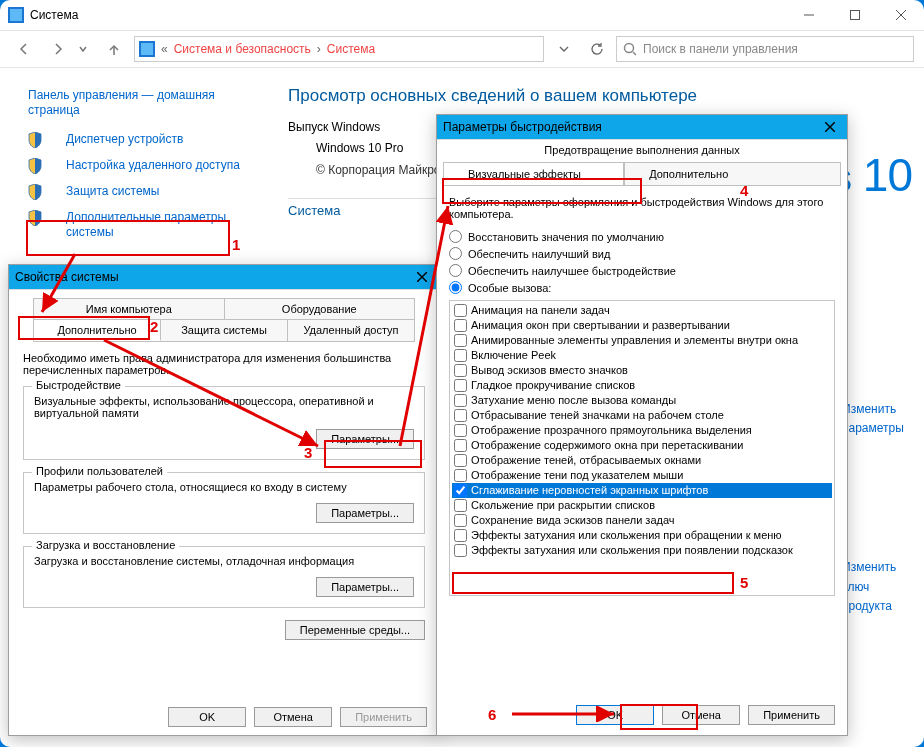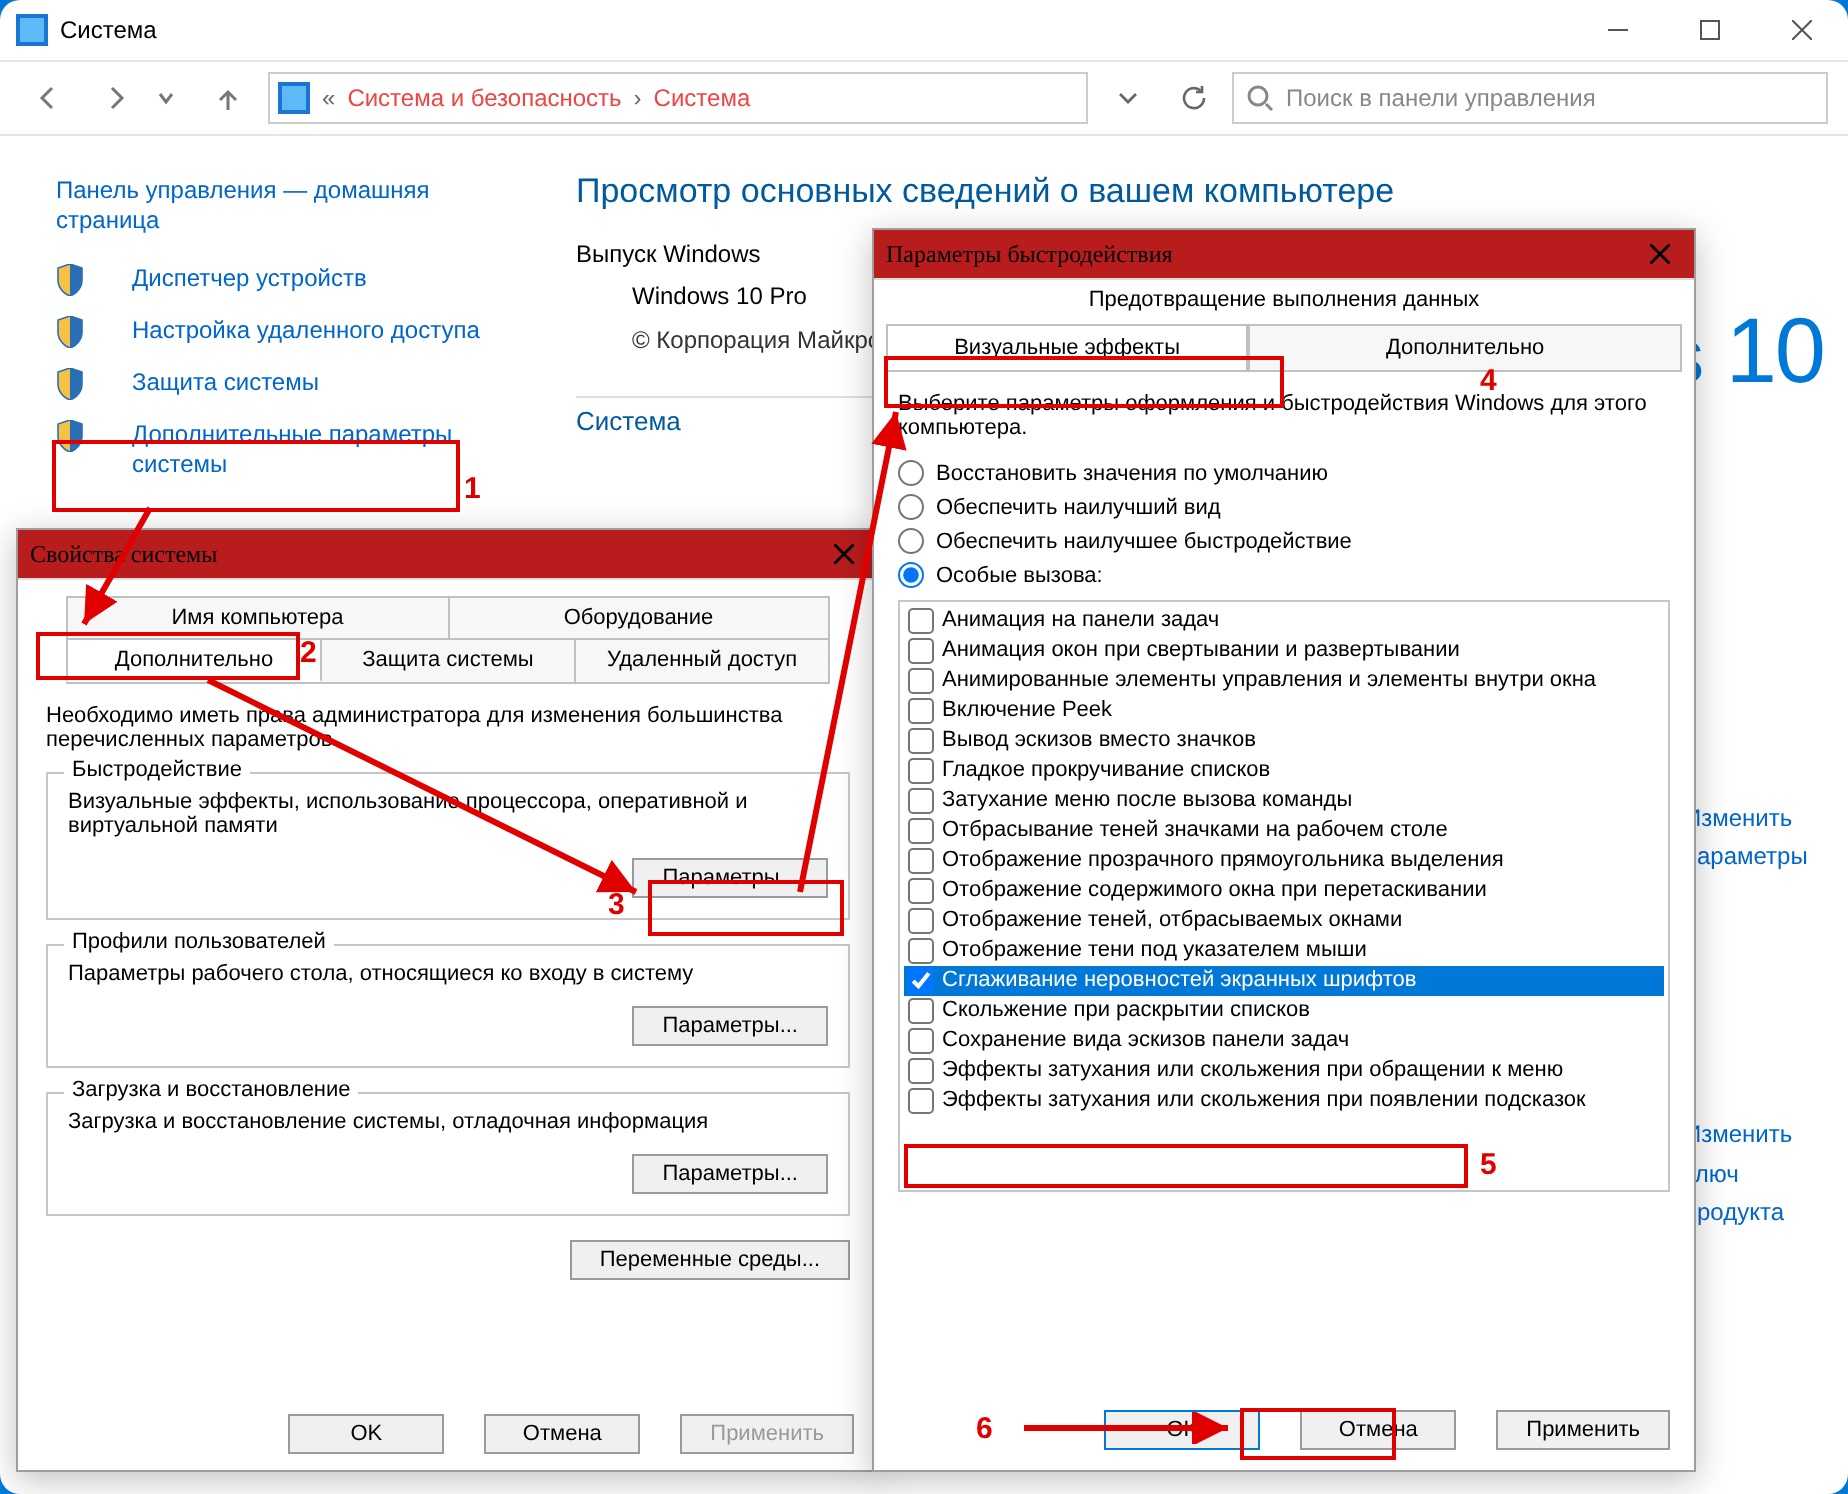--- a/index.html
+++ b/index.html
@@ -40,40 +40,40 @@
   .section-hdr{color:#000;margin-bottom:6px;}
   .indent{margin-left:28px;color:#000;font-size:12px;line-height:1.35;}
   .sub-strong{margin-bottom:2px;}
   .copyright{color:#333;margin-top:6px;}
   .group-title{color:#005a9e;font-size:13px;margin-top:20px;border-top:1px solid #ddd;padding-top:4px;width:190px;}
   .win10{position:absolute;right:12px;top:148px;font-size:46px;color:#0078d7;font-weight:300;letter-spacing:-1px;}
   .rightlinks{position:absolute;right:12px;top:400px;width:70px;color:#0066cc;font-size:12px;line-height:1.6;text-align:left;}
   .rightlinks div{margin-bottom:20px;}
   
   .dlg{position:absolute;border:1px solid #9e9e9e;background:#fff;box-shadow:0 4px 16px rgba(0,0,0,0.25);font-size:12px;}
-  .dlg .dlg-title{height:24px;display:flex;align-items:center;padding:0 6px;background:#b91c1c;border-bottom:1px solid #ddd;font-size:12px;font-family:Liberation Serif, serif;}
+  .dlg .dlg-title{height:24px;display:flex;align-items:center;padding:0 6px;background:#0ea5e9;border-bottom:1px solid #ddd;font-size:12px;}
   .dlg .dlg-title .spacer{flex:1;}
   .dlg .dlg-title .dlg-close{width:22px;height:18px;display:flex;align-items:center;justify-content:center;}
   .dlg .dlg-title .dlg-close svg{width:10px;height:10px;stroke:#000;stroke-width:1.4;}
   .dlg-sys{left:8px;top:264px;width:430px;height:470px;}
   .tabrow{display:flex;margin:0 24px;}
   .tabrow .tab{flex:1;text-align:center;}
   .tab-body{padding:10px 14px 0 14px;}
   .note{font-size:11px;color:#000;margin-bottom:10px;}
   .grpbox{border:1px solid #c6c6c6;padding:8px 10px 10px 10px;margin-bottom:12px;position:relative;}
   .grpbox .legend{position:absolute;top:-8px;left:8px;background:#fff;padding:0 4px;font-size:11px;}
   .grpbox .desc{font-size:11px;color:#000;margin-bottom:10px;}
   .grpbox .btnrow{text-align:right;}
-  button.win{font-family:inherit;font-size:11px;padding:3px 14px;border:1px solid #9a9a9a;background:#f0f0f0;min-width:78px;margin-left:12px;}
+  button.win{font-family:inherit;font-size:11px;padding:3px 14px;border:1px solid #9a9a9a;background:#f0f0f0;min-width:78px;}
   button.win:disabled{color:#999;}
   .dlg-foot{position:absolute;bottom:8px;right:12px;display:flex;gap:8px;}
   
   .dlg-perf{left:436px;top:114px;width:410px;height:620px;}
   .perf-tabs{display:flex;border-bottom:1px solid #c0c0c0;margin:6px 6px 0 6px;}
-  .perf-tabs .tab{padding:5px 24px;border:1px solid #c0c0c0;border-bottom:none;background:#f7f7f7;font-size:11px;text-align:center;}
+  .perf-tabs .tab{padding:5px 24px;border:1px solid #c0c0c0;border-bottom:none;background:#f7f7f7;font-size:11px;}
   .perf-tabs .tab.active{background:#fff;}
   .perf-tabs .tab:first-child{flex:1.1;}
   .perf-tabs .tab:nth-child(2){flex:1.4;}
   .perf-tabs .tab:nth-child(3){flex:1;}
   .perf-body{padding:10px 12px 0 12px;}
   .perf-body .desc{font-size:11px;margin-bottom:10px;}
   .radio-row{display:flex;align-items:center;gap:6px;font-size:11px;margin-bottom:4px;}
   .radio-row input{margin:0;}
   .effects{border:1px solid #c6c6c6;height:290px;overflow:auto;padding:2px 2px;margin-top:6px;font-size:11px;}
   .eff-row{display:flex;gap:4px;padding:1px 2px;white-space:nowrap;}

